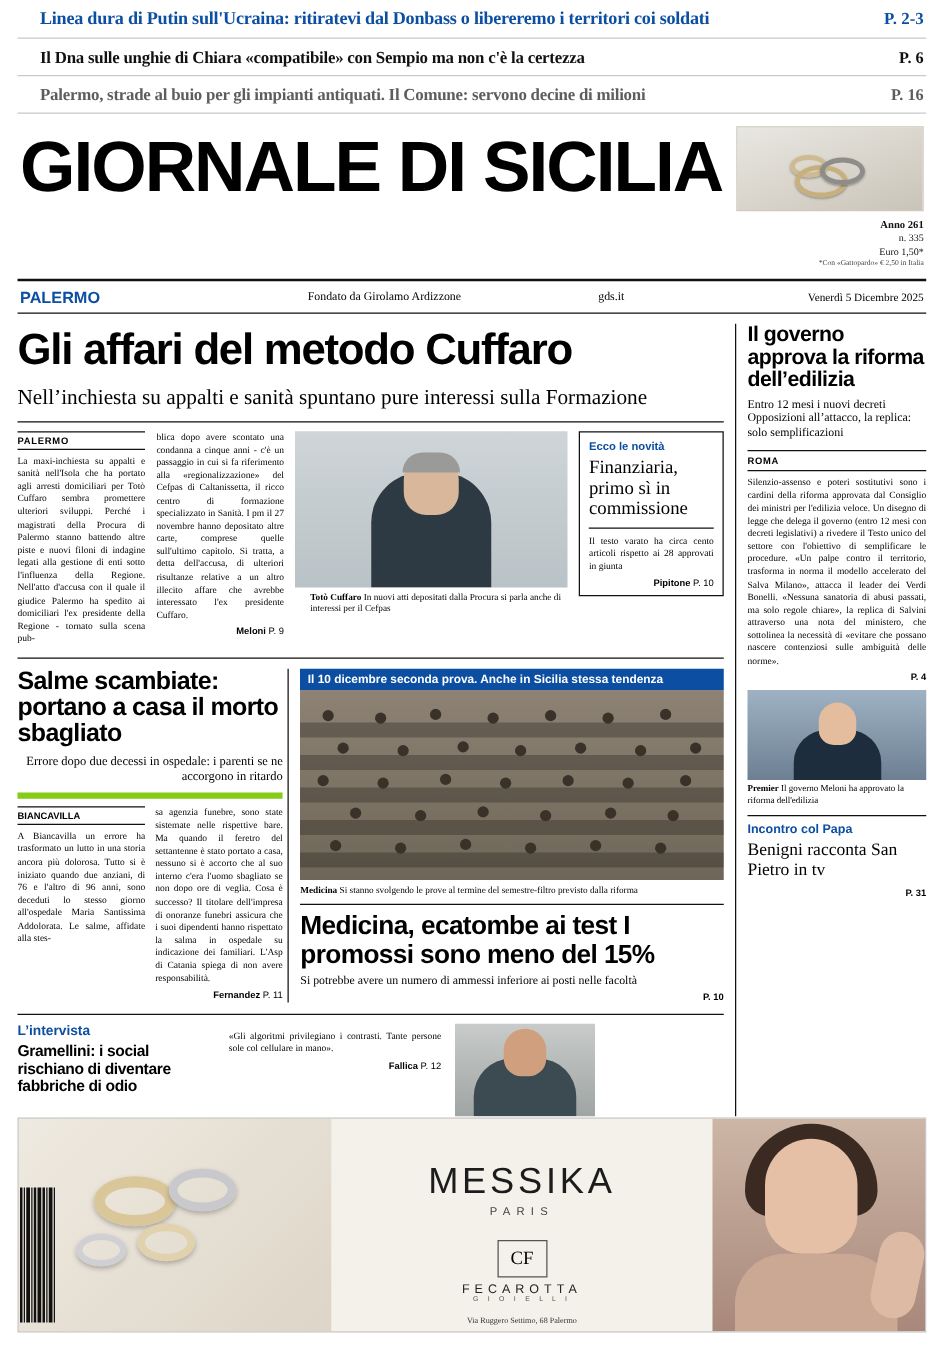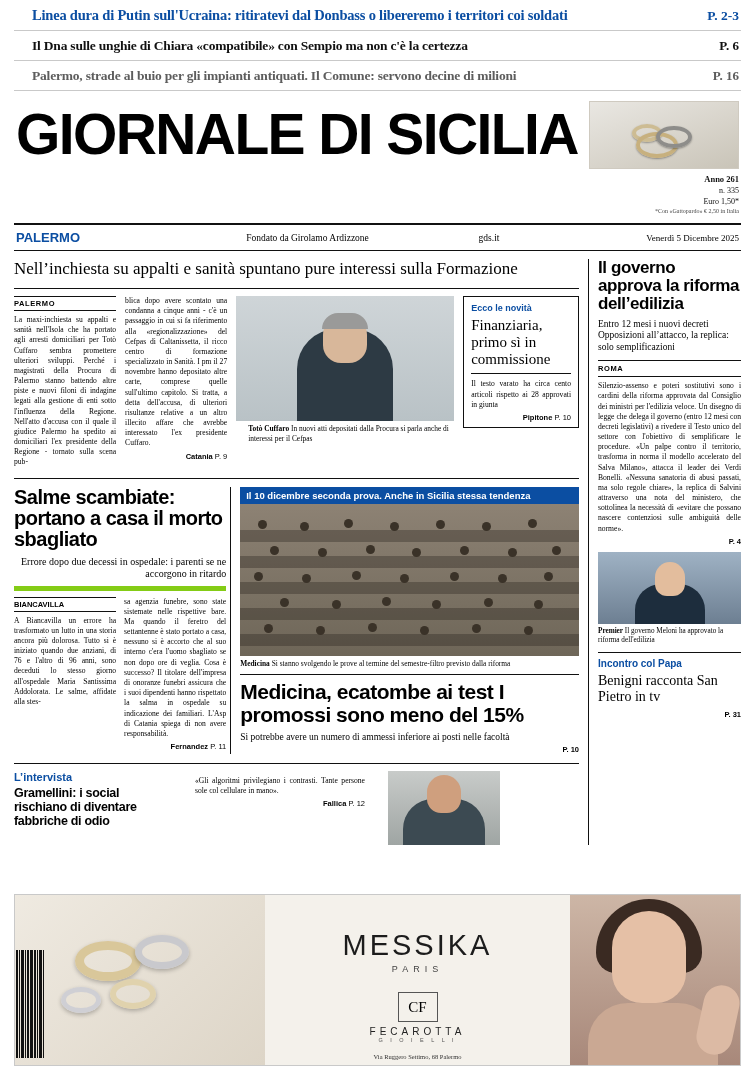--- a/index.html
+++ b/index.html
@@ -126,21 +126,21 @@
 
   .mediatop { font-family:"Liberation Sans", sans-serif; font-weight:bold; font-size:9.5px; color:#fff; background:#0b4ea2; padding:3px 6px; }
   .photo.aula { height:152px; background:linear-gradient(180deg,#8d8274 0%,#6e6658 100%); position:relative; overflow:hidden; }
   .seatrow { position:absolute; left:0; right:0; height:12px; background:rgba(40,35,28,.35); }
   .dot { position:absolute; width:9px; height:9px; border-radius:50%; background:#3a3228; }
   .cap2 { font-size:7.4px; margin-top:3px; line-height:1.3; }
   .head3 { font-family:"Liberation Sans", sans-serif; font-weight:bold; font-size:21px; line-height:1.08; letter-spacing:-.5px; margin-top:6px; border-top:1px solid #111; padding-top:6px; }
   .sub3 { font-size:9.5px; margin-top:5px; }
 
   
-  .row3 { display:flex; gap:23px; margin-top:9px; border-top:1px solid #111; padding-top:7px; }
+  .row3 { display:flex; gap:11px; margin-top:9px; border-top:1px solid #111; padding-top:7px; }
   .int-left { width:158px; }
   .int-right { width:112px; }
   .int-k { color:#0b4ea2; font-family:"Liberation Sans", sans-serif; font-weight:bold; font-size:11px; margin-bottom:3px; }
   .int-t { font-family:"Liberation Sans", sans-serif; font-weight:bold; font-size:12.5px; line-height:1.12; letter-spacing:-.3px; }
   .int-b { font-size:7.6px; line-height:1.34; margin-top:5px; text-align:justify; }
   .photo.man { height:74px; background:linear-gradient(180deg,#c8cbc9 0%,#9fa5a3 100%); position:relative; overflow:hidden; }
   .man-b { position:absolute; bottom:0; left:50%; transform:translateX(-50%); width:82px; height:46px; background:#3c4a52; border-radius:30px 30px 0 0;}
   .man-h { position:absolute; bottom:32px; left:50%; transform:translateX(-50%); width:34px; height:38px; background:#cf9f7e; border-radius:17px 17px 14px 14px;}
 
   
@@ -229,31 +229,32 @@
     <div class="city">PALERMO</div>
     <div class="founded">Fondato da Girolamo Ardizzone</div>
     <div class="site">gds.it</div>
     <div class="date">Venerdì 5 Dicembre 2025</div>
   </div>
 
   <div class="content">
 
     <div class="left">
 
+      <div class="head1">Gli affari del metodo Cuffaro</div>
       <div class="sub1">Nell’inchiesta su appalti e sanità spuntano pure interessi sulla Formazione</div>
 
       <div class="row1">
         <div class="col-a">
           <div class="kicker">PALERMO</div>
           <div class="body">La maxi-inchiesta su appalti e sanità nell'Isola che ha portato agli arresti domiciliari per Totò Cuffaro sembra promettere ulteriori sviluppi. Perché i magistrati della Procura di Palermo stanno battendo altre piste e nuovi filoni di indagine legati alla gestione di enti sotto l'influenza della Regione. Nell'atto d'accusa con il quale il giudice Palermo ha spedito ai domiciliari l'ex presidente della Regione - tornato sulla scena pub-</div>
         </div>
         <div class="col-b">
           <div class="body">blica dopo avere scontato una condanna a cinque anni - c'è un passaggio in cui si fa riferimento alla «regionalizzazione» del Cefpas di Caltanissetta, il ricco centro di formazione specializzato in Sanità. I pm il 27 novembre hanno depositato altre carte, comprese quelle sull'ultimo capitolo. Si tratta, a detta dell'accusa, di ulteriori risultanze relative a un altro illecito affare che avrebbe interessato l'ex presidente Cuffaro.</div>
           <div class="byline">
-            <span style="font-weight:bold">Catania</span>
+            <span style="font-weight:bold">Meloni</span>
             <span>P. 9</span>
           </div>
         </div>
         <div class="col-c">
           <div class="photo cuffaro">
             <div class="ph-person"></div>
             <div class="ph-head"></div>
             <div class="ph-hair"></div>
           </div>
           <div class="ph-caption">

